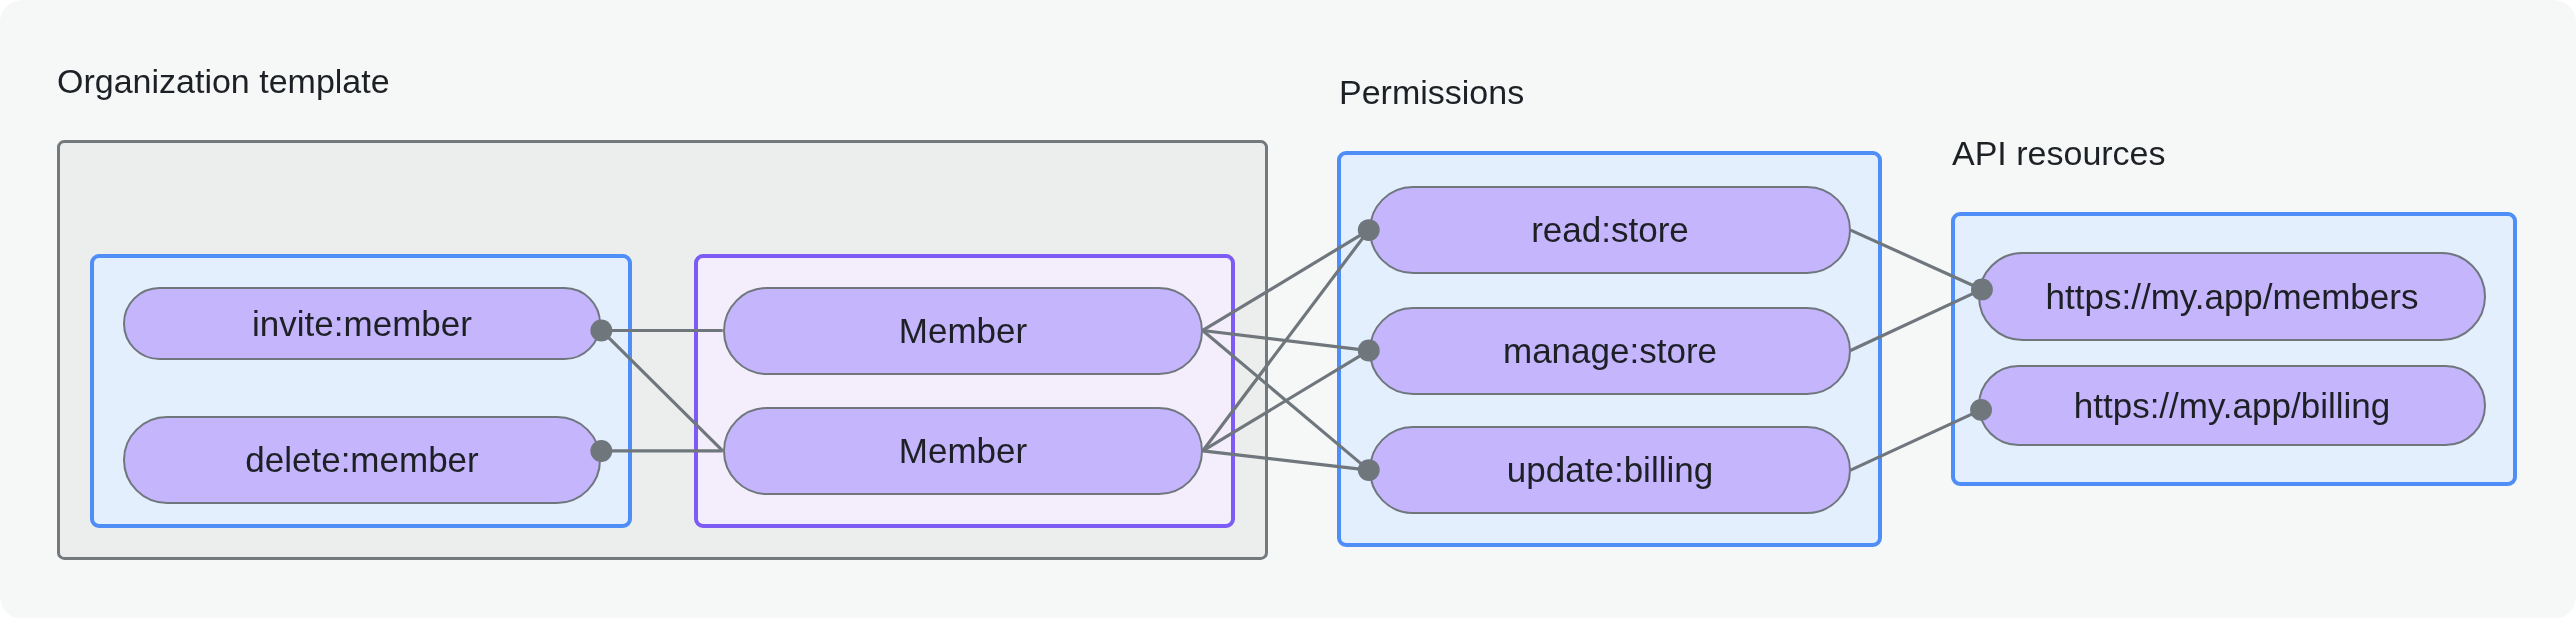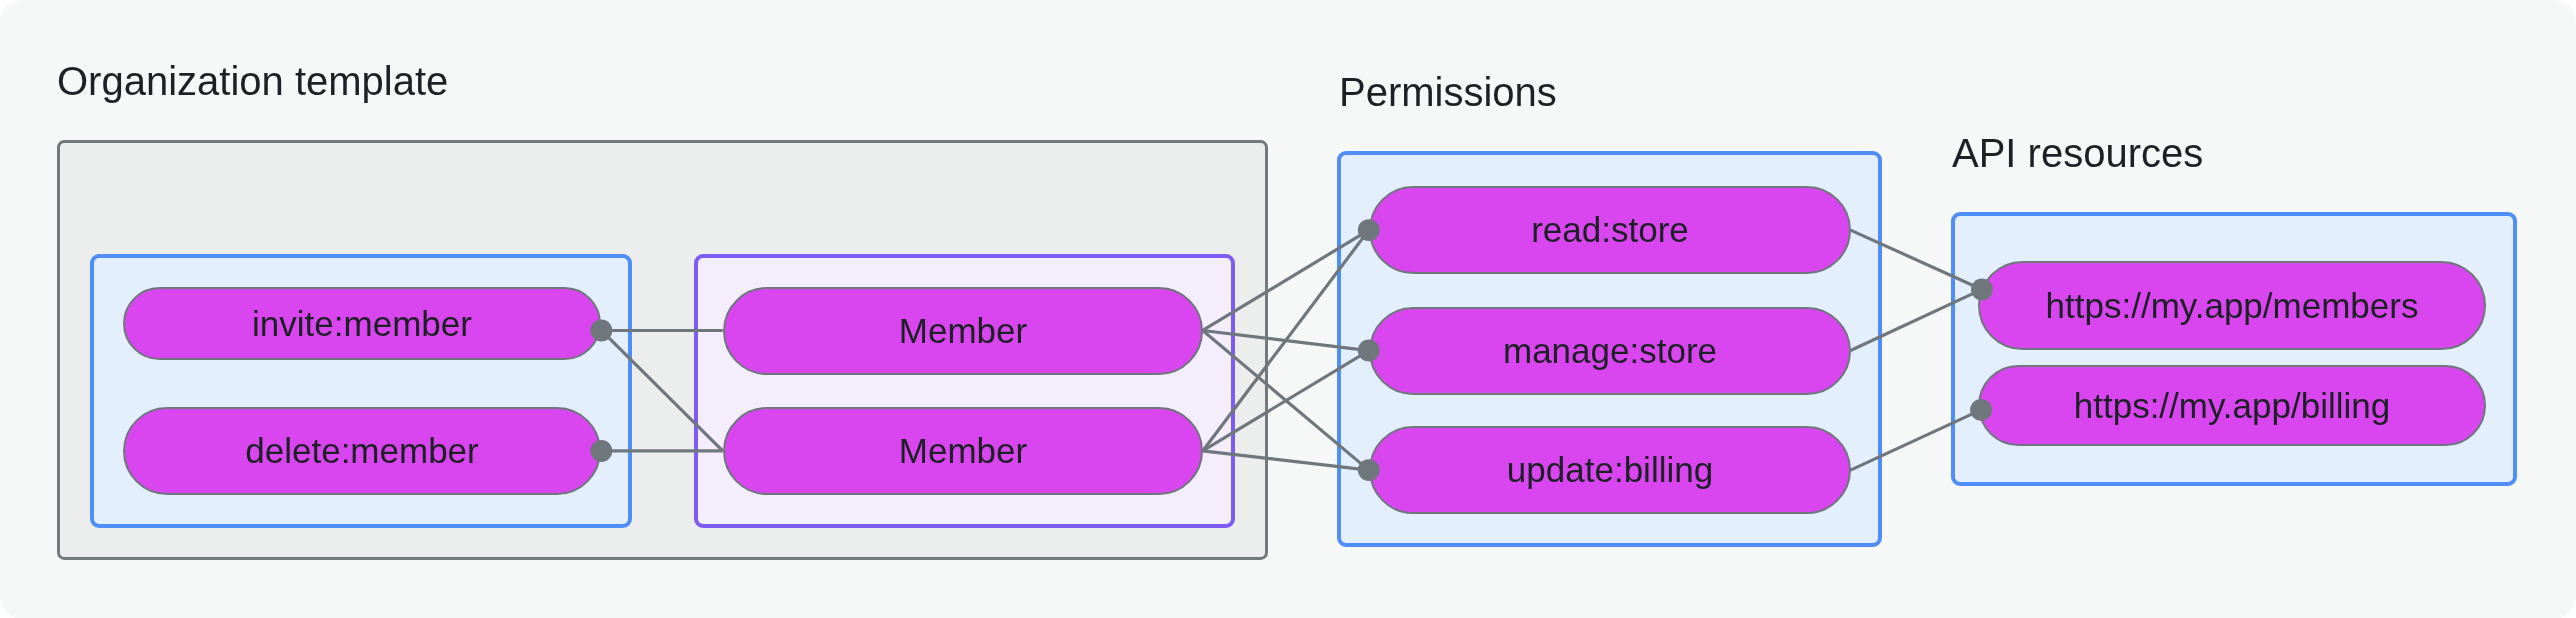--- a/index.html
+++ b/index.html
@@ -1,22 +1,22 @@
 <!DOCTYPE html>
 <html style="font-size:14.6px"><head>
 <meta charset="utf-8">
 <style>
   html,body{margin:0;padding:0;background:#ffffff;font-family:"Liberation Sans","DejaVu Sans",sans-serif;}
   .canvas{position:relative;width:2576px;height:619px;background:#f6f8f8;border-radius:22px;overflow:hidden;}
-  .heading{position:absolute;font-size:40px;line-height:47px;color:#1d2025;white-space:nowrap;}
+  .heading{position:absolute;font-size:34px;line-height:47px;color:#1d2025;white-space:nowrap;}
   .group-box{position:absolute;box-sizing:border-box;border-radius:9px;}
   .box-gray{background:#eceeed;border:3.7px solid #73797d;border-radius:7.3px;}
   .box-blue{background:#e3effd;border:4.6px solid #4f8ef7;}
   .box-purple{background:#f4edfc;border:4.6px solid #7d5cf5;}
-  .pill{position:absolute;box-sizing:border-box;background:#d946ef;border:2.7px solid #6f777d;
+  .pill{position:absolute;box-sizing:border-box;background:#c4b5fd;border:2.7px solid #6f777d;
         border-radius:55px;display:flex;align-items:center;justify-content:center;
         font-size:35px;color:#1d2025;white-space:nowrap;z-index:10;}
   #edge-layer{position:absolute;left:0;top:0;width:2576px;height:619px;z-index:20;pointer-events:none;}
 </style>
 </head>
 <body>
 
 <div class="canvas">
 
   <div class="heading" style="left:57px;top:58px;">Organization template</div>
@@ -25,30 +25,30 @@
   <div class="heading" style="left:1339px;top:69px;">Permissions</div>
   <div class="heading" style="left:1952px;top:130px;">API resources</div>
 
   <div class="group-box box-gray" style="left:57px;top:140px;width:1211px;height:420px;"></div>
   <div class="group-box box-blue" style="left:90px;top:254px;width:542px;height:274px;"></div>
   <div class="group-box box-purple" style="left:694px;top:254px;width:541px;height:274px;"></div>
   <div class="group-box box-blue" style="left:1337px;top:151px;width:545px;height:396px;"></div>
   <div class="group-box box-blue" style="left:1951px;top:212px;width:566px;height:274px;"></div>
 
   <div class="pill" style="left:123px;top:287px;width:478px;height:73px;">invite:member</div>
-  <div class="pill" style="left:123px;top:407px;width:478px;height:88px;">delete:member</div>
+  <div class="pill" style="left:123px;top:416px;width:478px;height:88px;">delete:member</div>
 
   <div class="pill" style="left:723px;top:287px;width:480px;height:88px;">Member</div>
   <div class="pill" style="left:723px;top:407px;width:480px;height:88px;">Member</div>
 
   <div class="pill" style="left:1369px;top:186px;width:482px;height:88px;">read:store</div>
   <div class="pill" style="left:1369px;top:307px;width:482px;height:88px;">manage:store</div>
   <div class="pill" style="left:1369px;top:426px;width:482px;height:88px;">update:billing</div>
 
-  <div class="pill" style="left:1978px;top:261px;width:508px;height:89px;">https://my.app/members</div>
+  <div class="pill" style="left:1978px;top:252px;width:508px;height:89px;">https://my.app/members</div>
   <div class="pill" style="left:1978px;top:365px;width:508px;height:81px;">https://my.app/billing</div>
 
   <svg id="edge-layer" viewBox="0 0 2823 678" xmlns="http://www.w3.org/2000/svg">
       <line x1="659" y1="362" x2="792" y2="362" stroke="#6f777d" stroke-width="3.5"></line>
       <line x1="659" y1="362" x2="792" y2="494" stroke="#6f777d" stroke-width="3.5"></line>
       <line x1="659" y1="494" x2="792" y2="494" stroke="#6f777d" stroke-width="3.5"></line>
       <line x1="1318" y1="362" x2="1500" y2="252" stroke="#6f777d" stroke-width="3.5"></line>
       <line x1="1318" y1="362" x2="1500" y2="384" stroke="#6f777d" stroke-width="3.5"></line>
       <line x1="1318" y1="362" x2="1500" y2="515" stroke="#6f777d" stroke-width="3.5"></line>
       <line x1="1318" y1="494" x2="1500" y2="252" stroke="#6f777d" stroke-width="3.5"></line>

